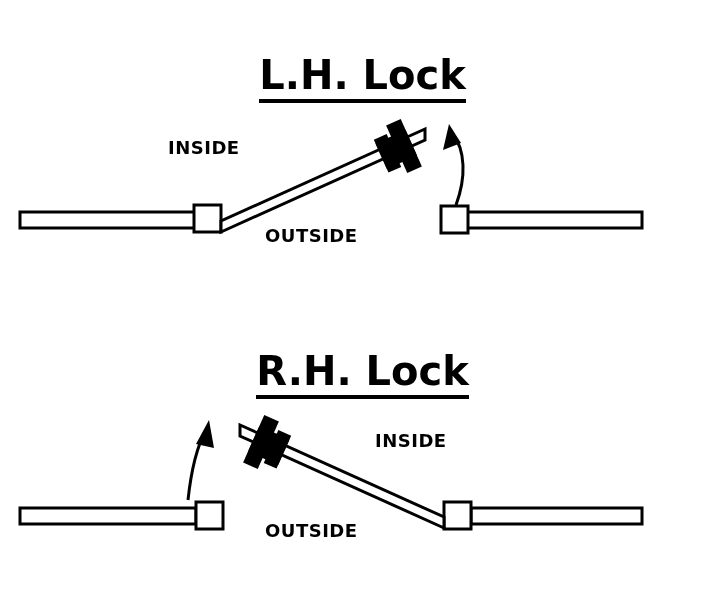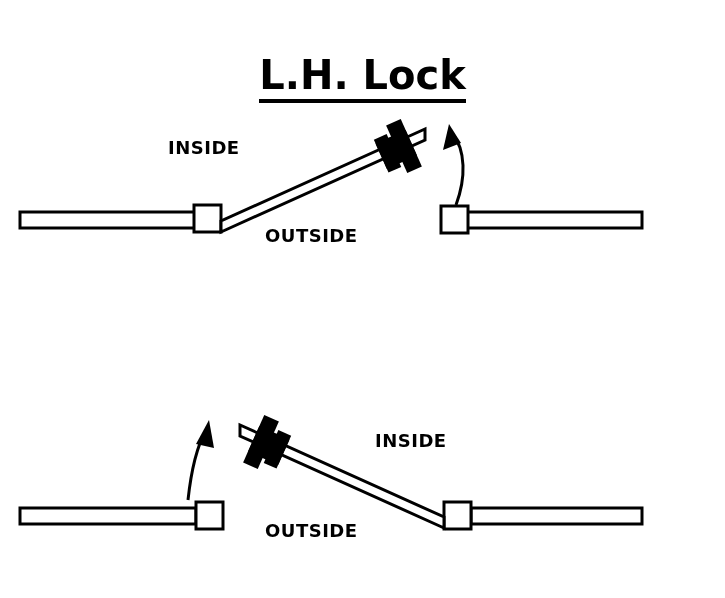--- a/index.html
+++ b/index.html
@@ -62,20 +62,23 @@
   #label-outside-bot { left: 265px; top: 520px; }
 </style>
 </head>
 <body>
 
 <div id="page-root">
 
   <div class="diagram-title" id="title-lh">
     <span class="title-text">L.H. Lock</span>
   </div>
+  <div class="diagram-title" id="title-rh">
+    <span class="title-text">R.H. Lock</span>
+  </div>
 
   <div class="side-label" id="label-inside-top">INSIDE</div>
   <div class="side-label" id="label-outside-top">OUTSIDE</div>
   <div class="side-label" id="label-inside-bot">INSIDE</div>
   <div class="side-label" id="label-outside-bot">OUTSIDE</div>
 
   <svg class="diagram-svg" viewBox="0 0 725 598" xmlns="http://www.w3.org/2000/svg">
 
     <g>
 

